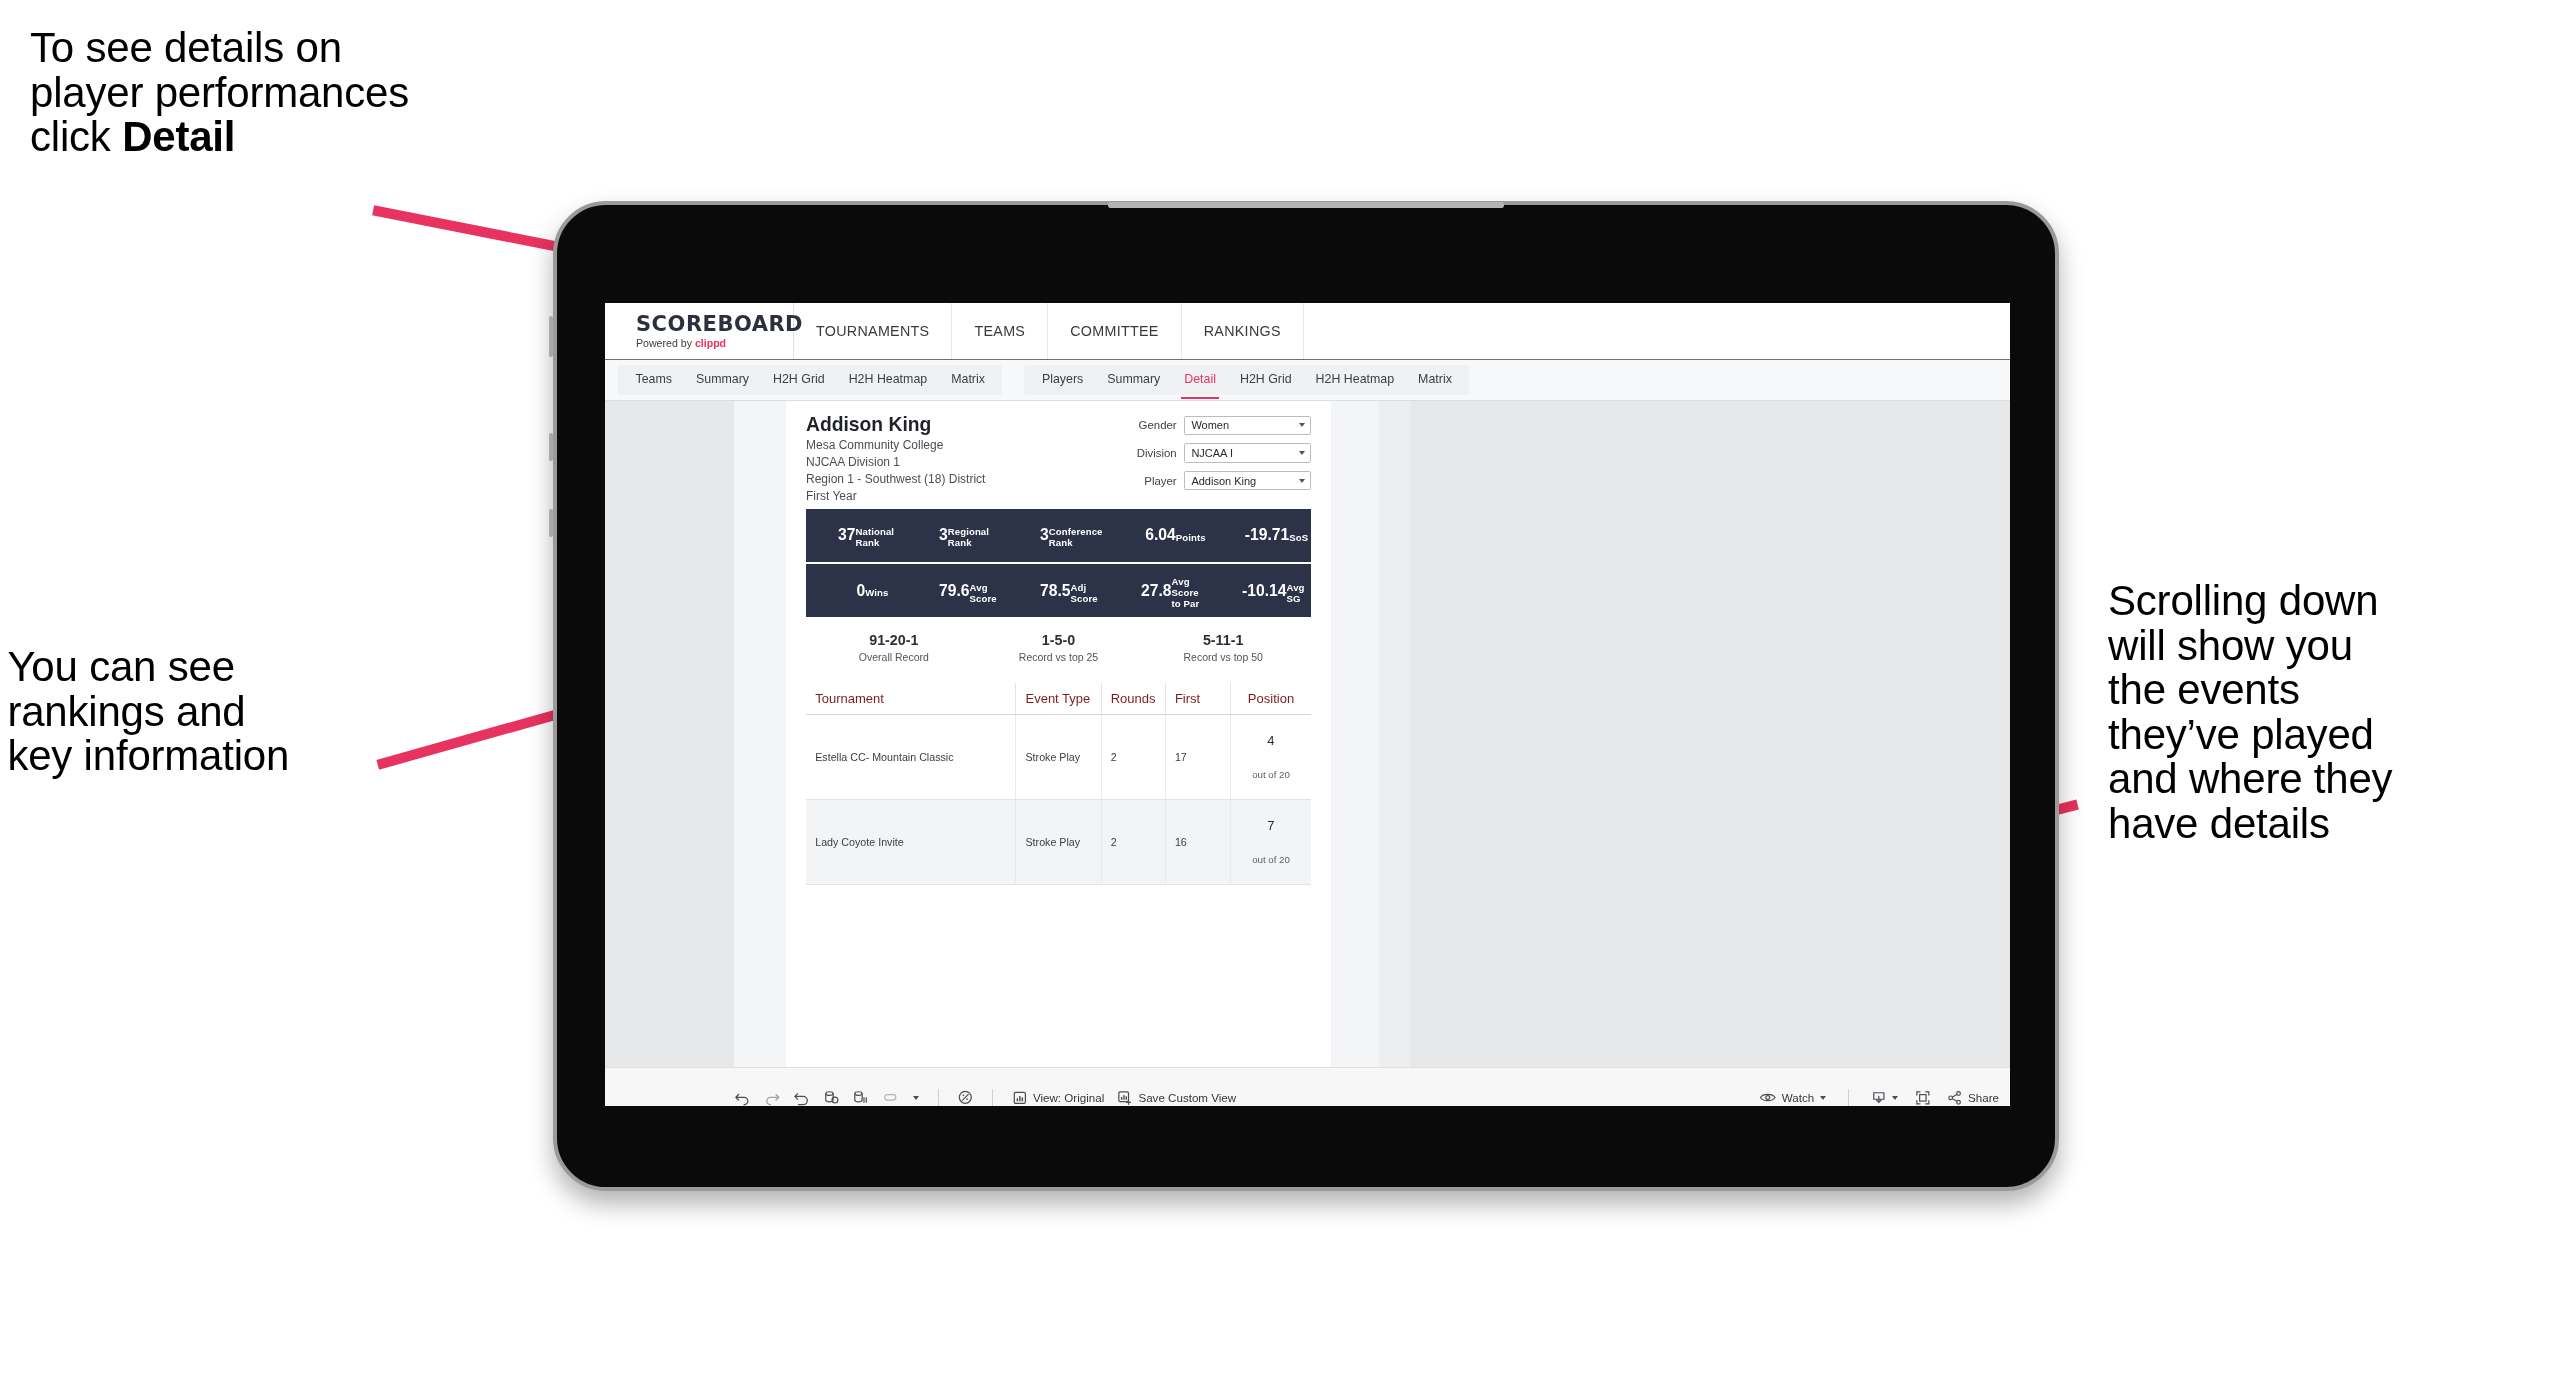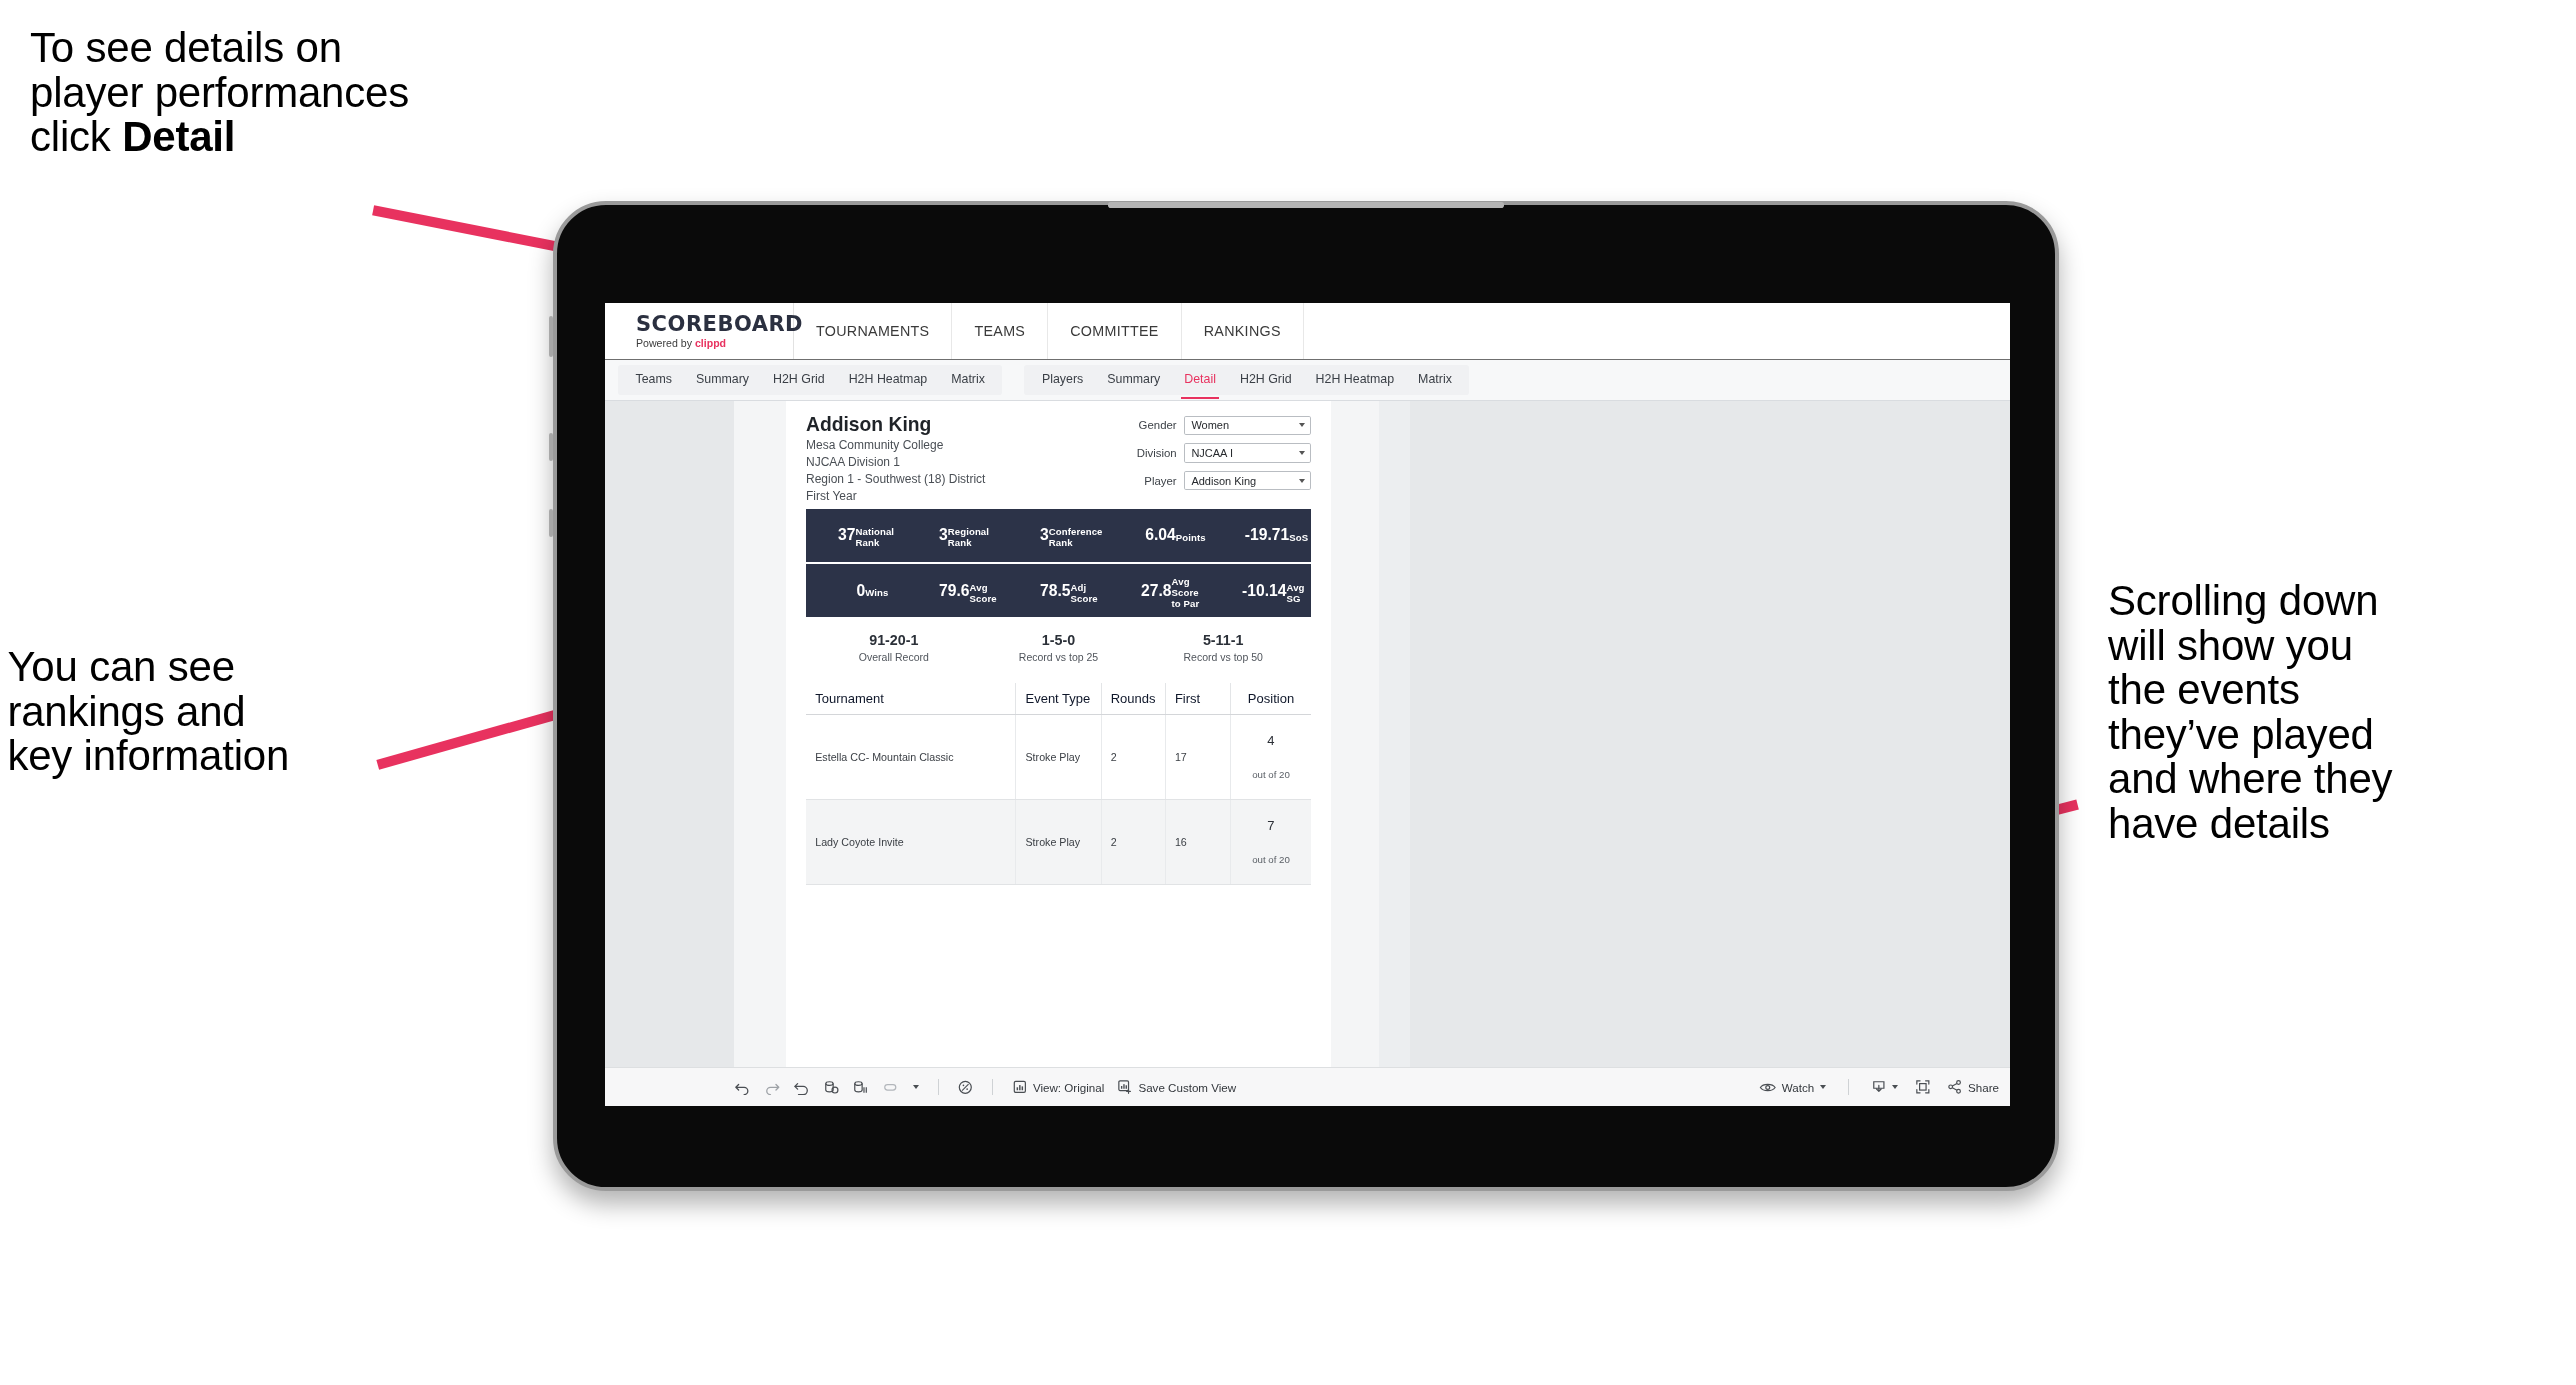--- a/index.html
+++ b/index.html
@@ -154,40 +154,40 @@
 
   
   #records { display:flex; margin-top: 14.7px; padding: 0 5.5px; }
   .rec { flex:1; display:flex; flex-direction:column; align-items:center; }
   .rec-val { font-size: 14.3px; font-weight:700; color:#2b3038; }
   .rec-lab { font-size: 10.5px; color:#50555c; margin-top:2.8px; }
 
   
   #evt-table { margin-top: 20px; width:100%; border-collapse: collapse; }
   #evt-table th {
-    text-align:left; font-size: 13px; font-weight:400; color:#0f172a;
+    text-align:left; font-size: 13px; font-weight:400; color:#7f1d1d;
     padding: 8.3px 9.2px; border-bottom: 1.8px solid #d4d6d9; border-right:0.9px solid #e3e5e7;
     background:#fff;
   }
   #evt-table th:last-child, #evt-table td:last-child { border-right:none; }
   #evt-table th.center, #evt-table td.center { text-align:center; }
   #evt-table td {
     font-size: 10.7px; color:#3c4046; padding: 9.2px;
     border-right:0.9px solid #e8eaec; border-bottom:0.9px solid #e1e3e5;
     height: 85px; vertical-align: middle;
   }
   #evt-table tr.alt td { background:#f3f4f5; }
   .pos-num { font-size: 13px; color:#2c3037; line-height:1.15; }
   .pos-of  { font-size: 9.7px; color:#5b6067; margin-top:20px; }
 
   
   #toolbar {
     position:absolute; left:0; right:0; bottom:0; height: 39px;
     background:#f7f7f8; border-top:0.9px solid #dddfe1;
-    display:flex; align-items:center; padding: 0 11px;
+    display:flex; align-items:flex-end; padding: 0 11px;
     font-size: 11.6px; color:#33373c;
   }
   #toolbar .tb-left { display:flex; align-items:center; margin-left: 118px; gap: 13px; }
   #toolbar .tb-right { display:flex; align-items:center; gap: 16.6px; margin-left: 31px;}
   .tb-ico { display:flex; align-items:center; }
   .tb-btn { display:flex; align-items:center; gap:5.5px; }
   .sep { width:0.9px; height:16.6px; background:#cfd2d5; margin: 0 5.5px; }
   .tb-flex { flex: 1; }
   .mini-caret { width:0;height:0;border-left:3.7px solid transparent;border-right:3.7px solid transparent;border-top:4.6px solid #4a4e53; }
 </style>

